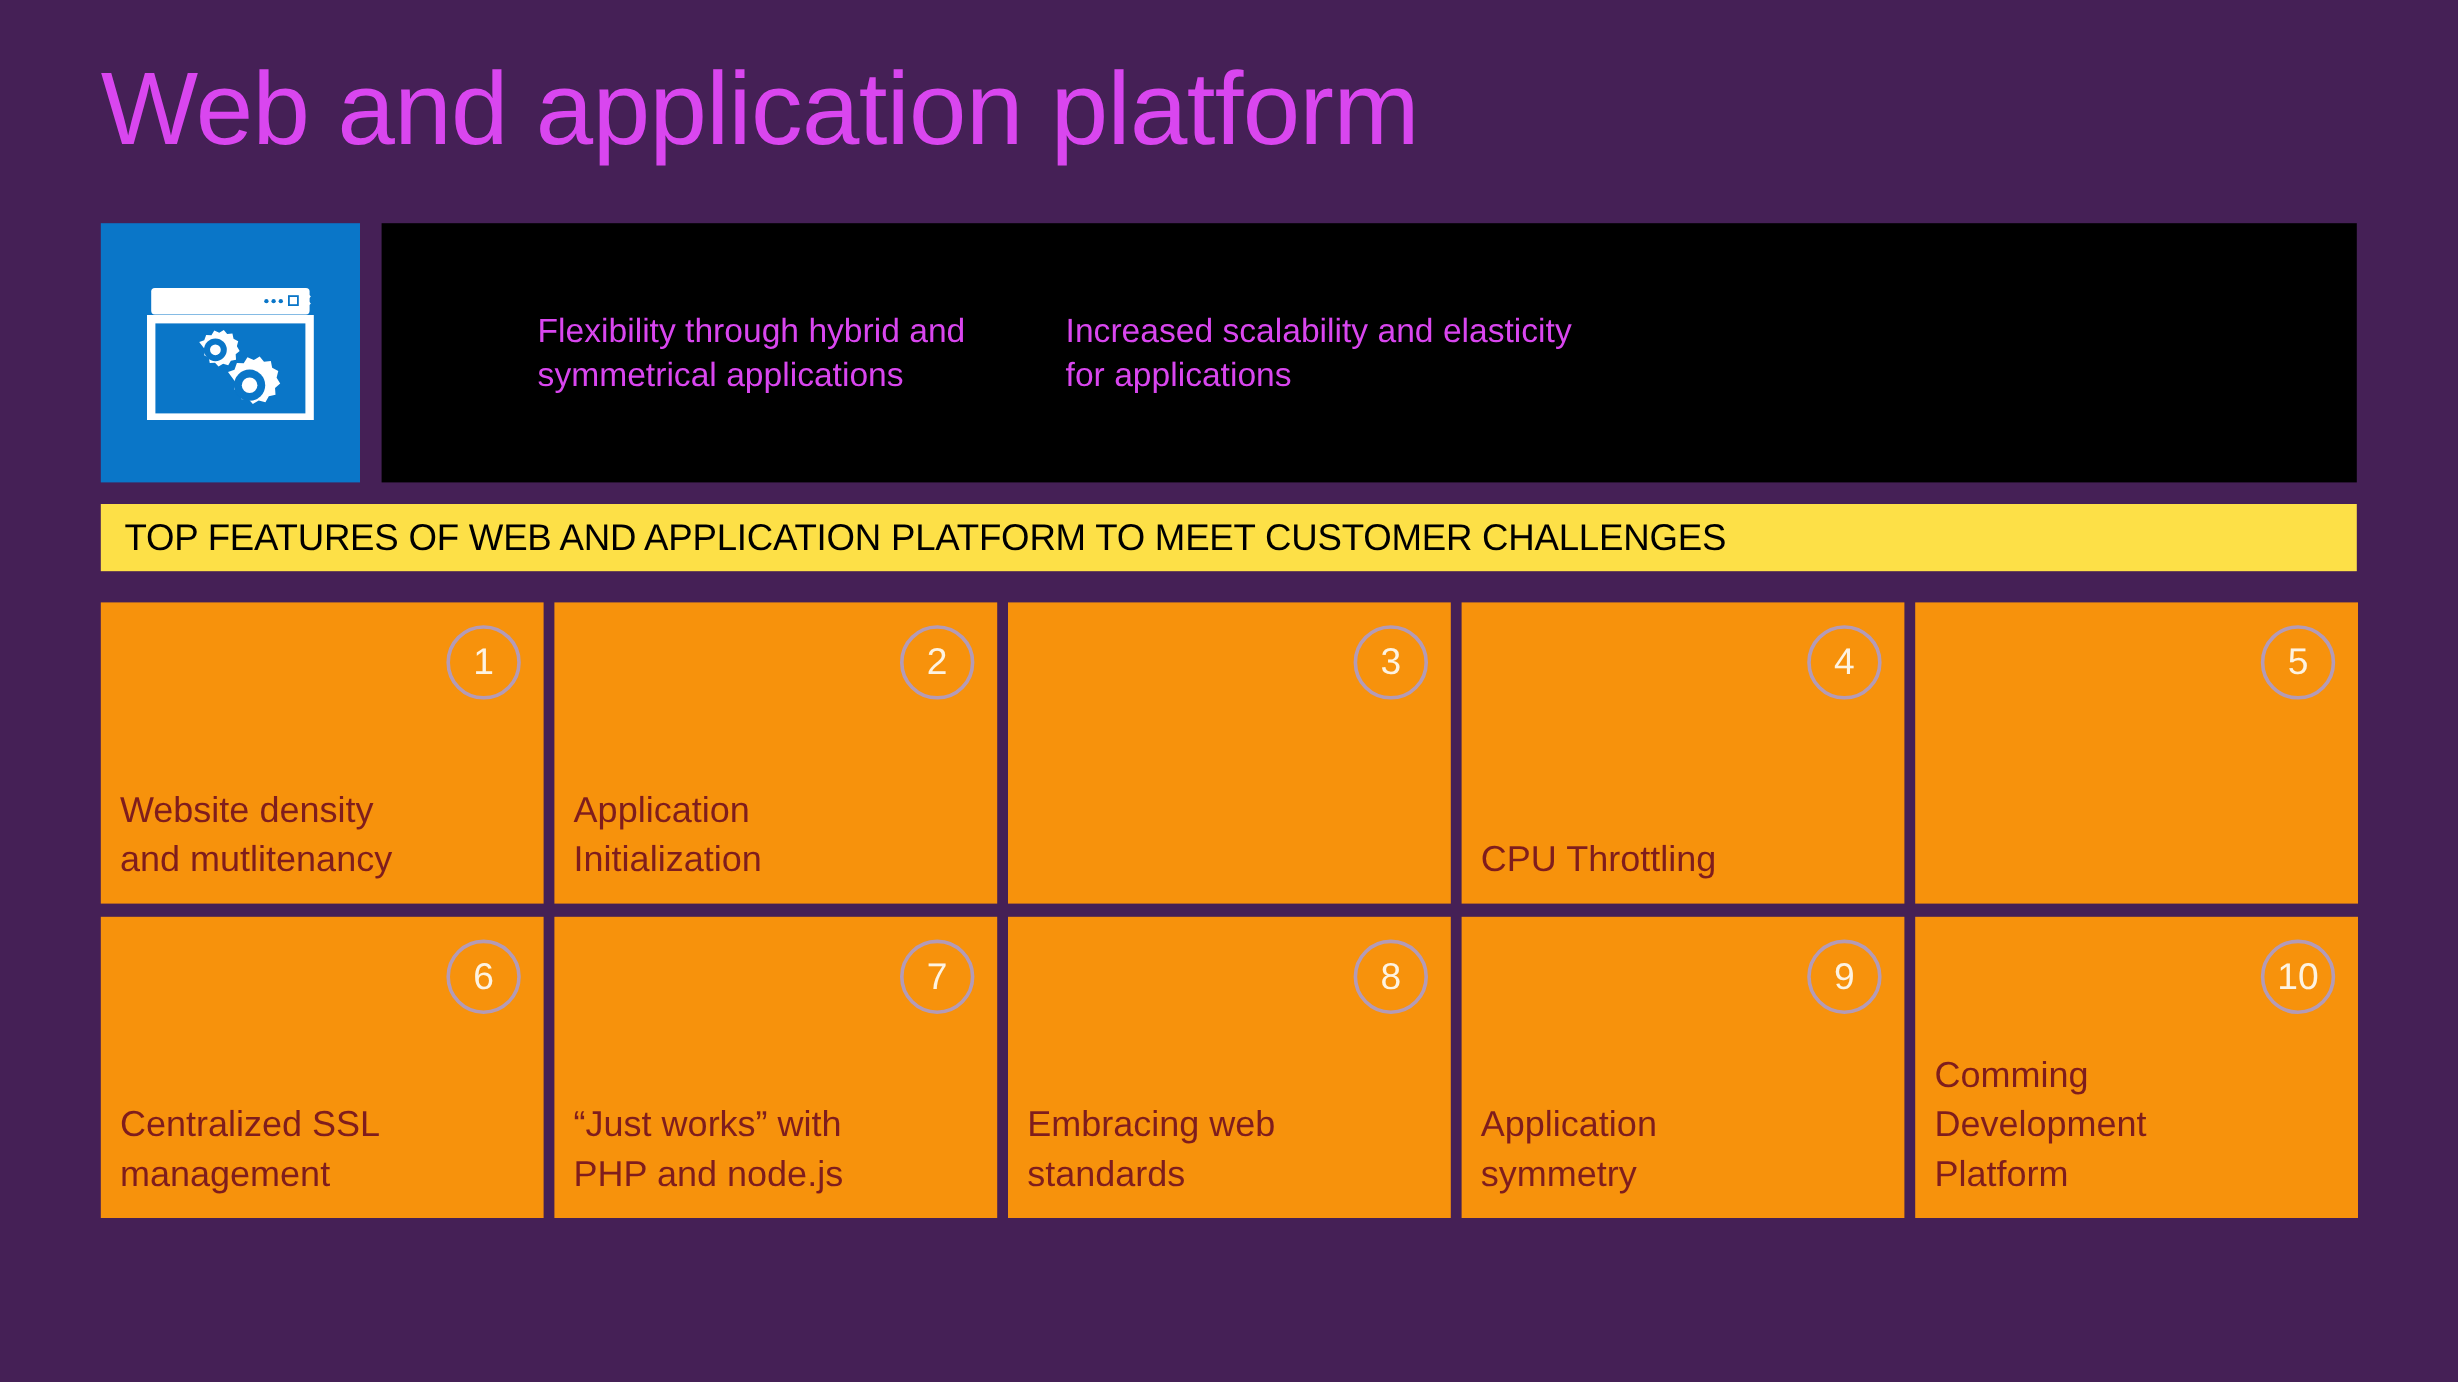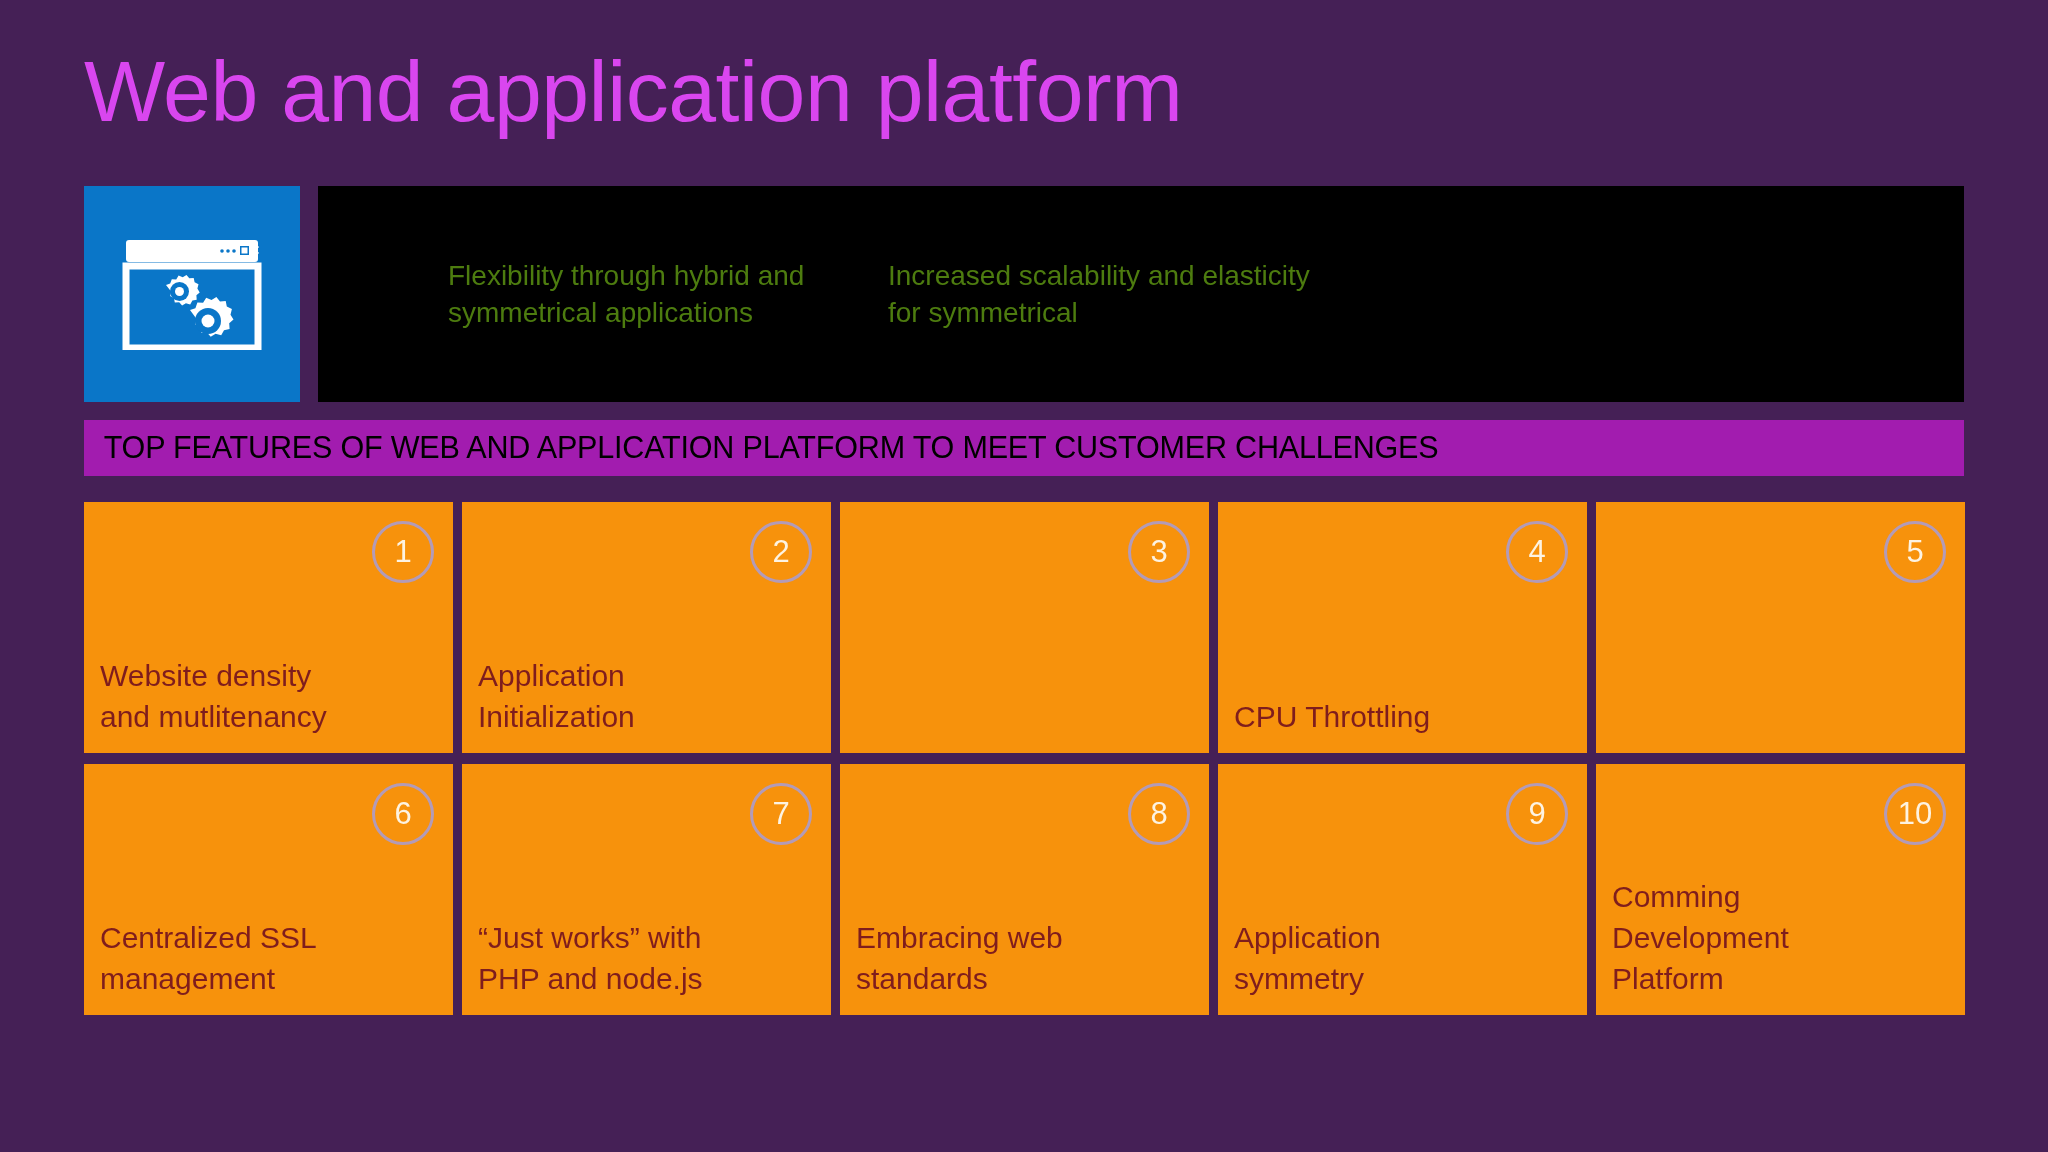--- a/index.html
+++ b/index.html
@@ -62,38 +62,38 @@
     left: 234px;
     top: 0;
     width: 1646px;
     height: 216px;
     background: #000000;
     display: flex;
     align-items: center;
   }
 
   .banner-item {
-    color: #4d7c0f;
+    color: #d946ef;
     font-size: 28px;
     font-weight: 400;
     line-height: 1.32;
     padding-top: 2px;
   }
   .banner-item:nth-child(1) { width: 440px; margin-left: 130px; }
   .banner-item:nth-child(2) { width: 440px; margin-left: 0px; }
   .banner-item:nth-child(3) { width: 440px; margin-left: 0px; }
 
   
   .headline-bar {
     position: absolute;
     left: 84px;
     top: 420px;
     width: 1880px;
     height: 56px;
-    background: #a21caf;
+    background: #fde047;
     display: flex;
     align-items: center;
   }
 
   .headline-text {
     color: #000000;
     font-family: "Liberation Sans", sans-serif;
     font-size: 31px;
     font-weight: 400;
     letter-spacing: -0.2px;
@@ -182,21 +182,21 @@
       <g fill="#ffffff">
         <path d="M68 72 l5.4 -1.8 2 -5.7 5.7 0.3 3.1 -5 5.3 2.2 4.9 -3 3.6 4.4 5.7 -0.5 1.1 5.5 5.1 2.7 -1.4 5.6 3 4.9 -4.3 3.7 0.4 5.7 -5.6 1.2 -2.8 5 -5.6 -1.5 -4.9 3 -3.7 -4.3 -5.7 0.4 -1.1 -5.6 -5.1 -2.8 1.5 -5.5z"></path>
       </g>
       <circle cx="86" cy="83" r="13" fill="#0a76c8"></circle>
       <circle cx="86" cy="83" r="6.5" fill="#ffffff"></circle>
     </svg>
   </div>
 
   <div class="black-strip">
     <div class="banner-item">Flexibility through hybrid and symmetrical applications</div>
-    <div class="banner-item">Increased scalability and elasticity for symmetrical</div>
+    <div class="banner-item">Increased scalability and elasticity for applications</div>
   </div>
 </div>
 
 <div class="headline-bar">
   <div class="headline-text">TOP FEATURES OF WEB AND APPLICATION PLATFORM TO MEET CUSTOMER CHALLENGES</div>
 </div>
 
 <div class="tile-grid">
   <div class="tile">
     <div class="tile-number">1</div>

